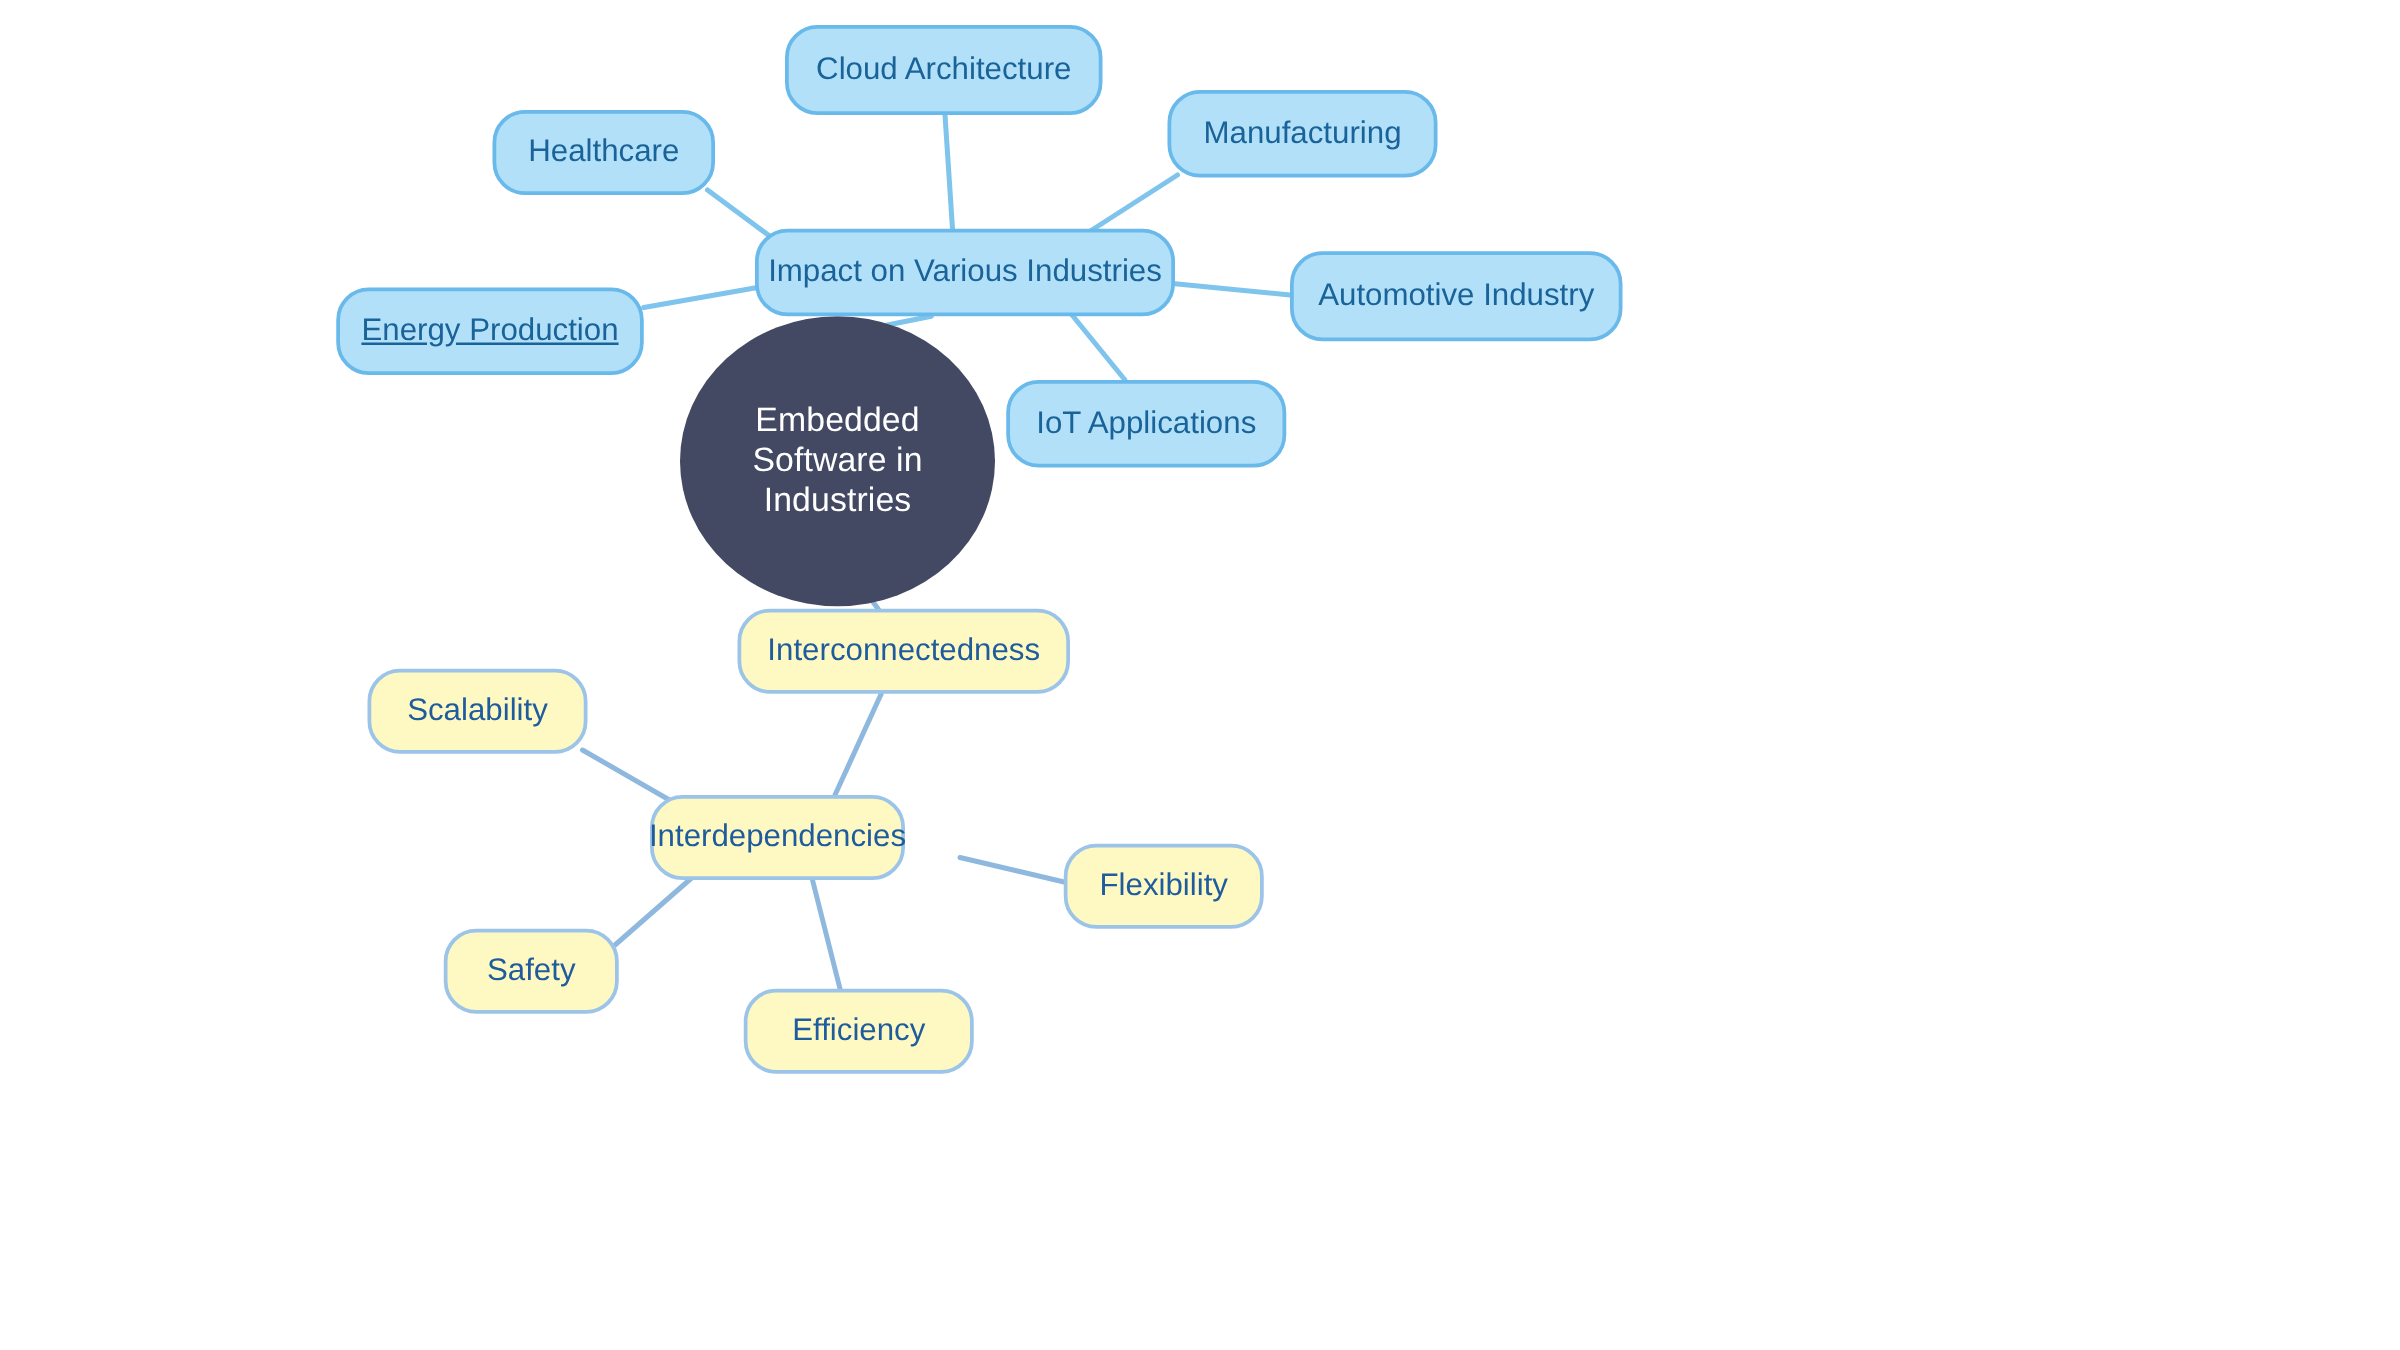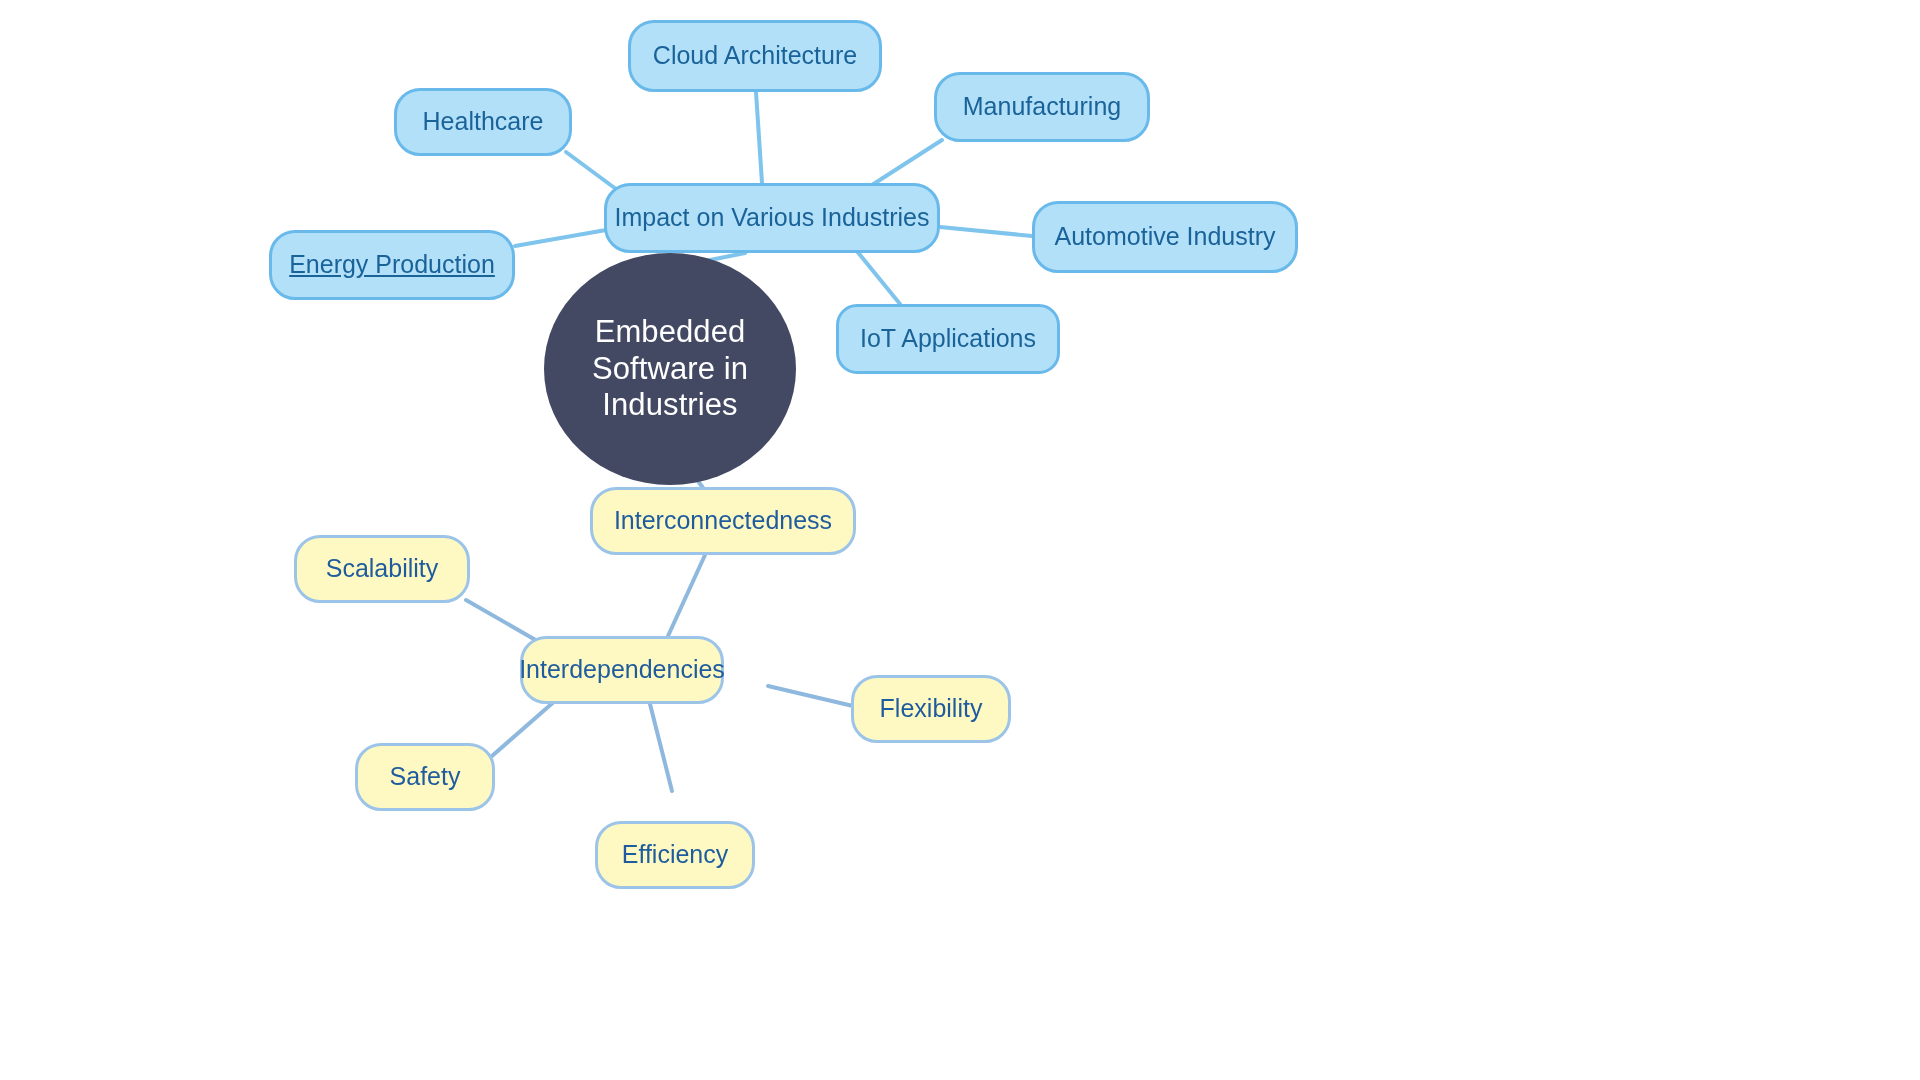--- a/index.html
+++ b/index.html
@@ -31,21 +31,21 @@
     align-items: center;
     justify-content: center;
     text-align: center;
     line-height: 1.18;
     white-space: pre-line;
   }
   
   .node.root {
     border-radius: 50%;
     color: #ffffff;
-    font-size: 31px;
+    font-size: 27px;
     letter-spacing: 0.1px;
     padding: 0 18px;
   }
   
   .node.cyan {
     background: #b3e0f9;
     border: 3px solid #69b9ea;
     color: #1a6399;
     border-radius: 26px;
     font-size: 25px;
@@ -80,21 +80,21 @@
     </svg>
   <div id="node-layer">
       <div class="node root" style="left: 544px; top: 253px; width: 252px; height: 232px; background: rgb(67, 72, 99); color: rgb(255, 255, 255);"><span>Embedded Software in
 Industries</span></div>
       <div class="node cyan" style="left: 604px; top: 183px; width: 336px; height: 70px;"><span>Impact on Various Industries</span></div>
       <div class="node cyan" style="left: 628px; top: 20px; width: 254px; height: 72px;"><span>Cloud Architecture</span></div>
       <div class="node cyan" style="left: 394px; top: 88px; width: 178px; height: 68px;"><span>Healthcare</span></div>
       <div class="node cyan" style="left: 934px; top: 72px; width: 216px; height: 70px;"><span>Manufacturing</span></div>
       <div class="node cyan" style="left: 1032px; top: 201px; width: 266px; height: 72px;"><span>Automotive Industry</span></div>
       <div class="node cyan" style="left: 269px; top: 230px; width: 246px; height: 70px; text-decoration: underline;"><span>Energy Production</span></div>
-      <div class="node cyan" style="left: 836px; top: 304px; width: 224px; height: 70px; border-radius: 21px;"><span>IoT Applications</span></div>
+      <div class="node cyan" style="left: 805px; top: 304px; width: 224px; height: 70px;"><span>IoT Applications</span></div>
       <div class="node peri" style="left: 590px; top: 487px; width: 266px; height: 68px;"><span>Interconnectedness</span></div>
       <div class="node peri" style="left: 520px; top: 636px; width: 204px; height: 68px;"><span>Interdependencies</span></div>
       <div class="node peri" style="left: 294px; top: 535px; width: 176px; height: 68px;"><span>Scalability</span></div>
       <div class="node peri" style="left: 851px; top: 675px; width: 160px; height: 68px;"><span>Flexibility</span></div>
       <div class="node peri" style="left: 355px; top: 743px; width: 140px; height: 68px;"><span>Safety</span></div>
-      <div class="node peri" style="left: 595px; top: 821px; width: 160px; height: 68px;"><span>Efficiency</span></div>
+      <div class="node peri" style="left: 595px; top: 791px; width: 184px; height: 68px;"><span>Efficiency</span></div>
     </div>
 </div>
 
 </body></html>

